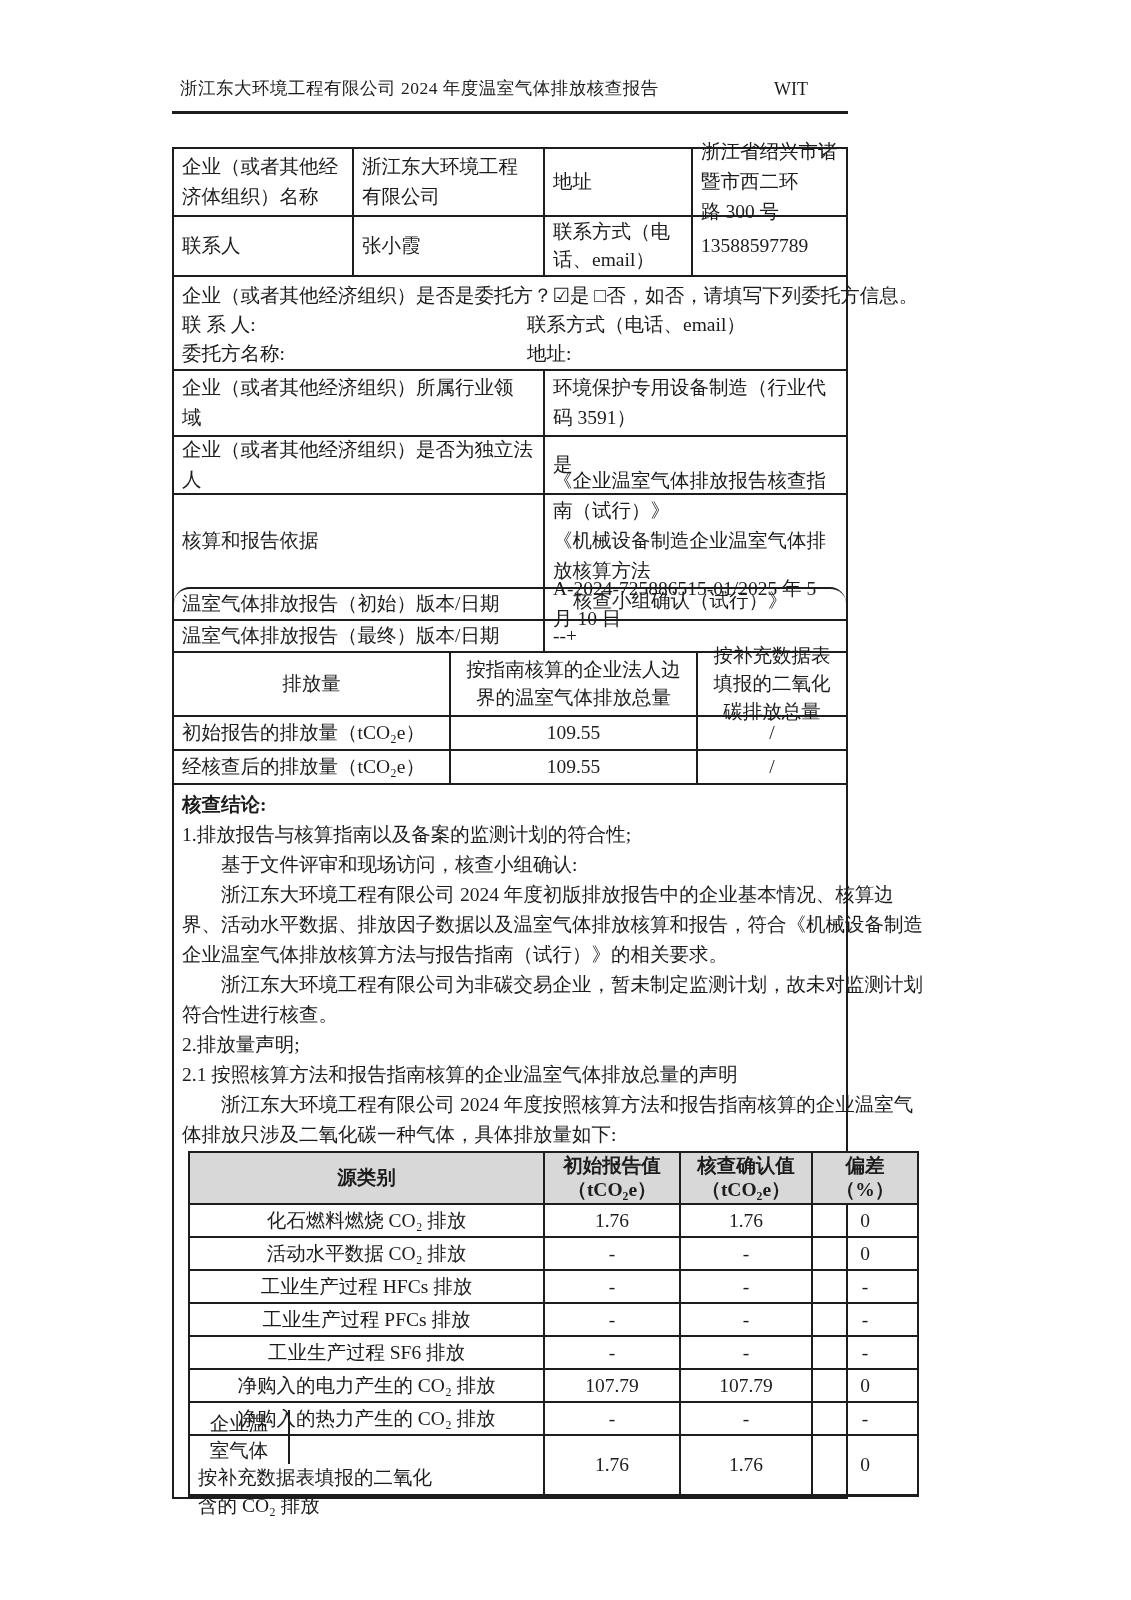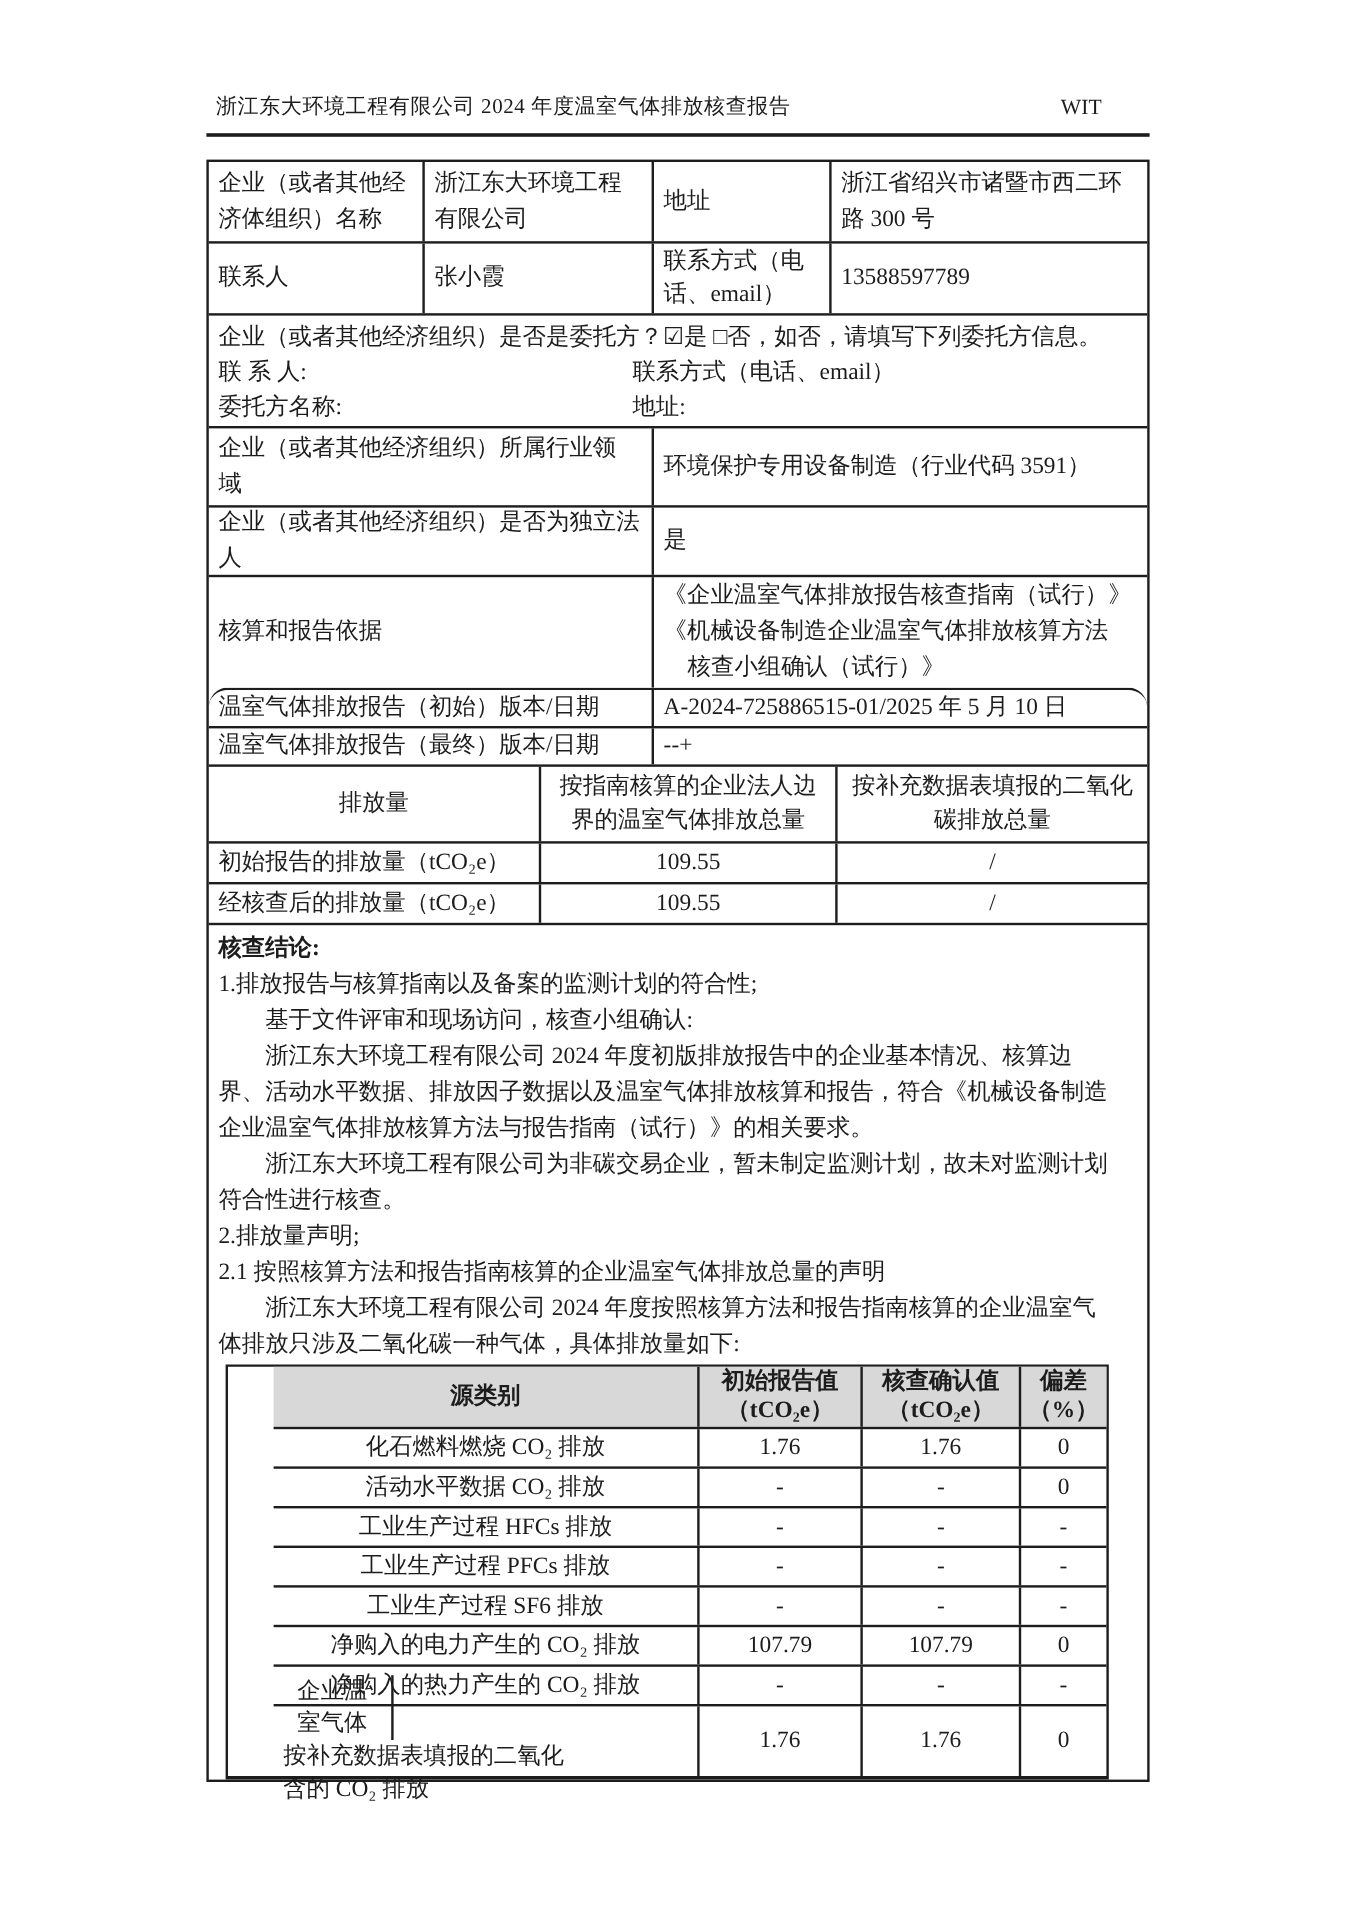--- a/index.html
+++ b/index.html
@@ -3,35 +3,35 @@
 <meta charset="utf-8">
 <style>
   html,body { margin:0; padding:0; background:#ffffff; }
   body {
     width:1131px; height:1600px;
     font-family:"Liberation Serif","DejaVu Serif",serif;
     color:#1c1c1c;
     -webkit-font-smoothing:antialiased;
   }
   .page { position:relative; width:1131px; height:1600px; background:#ffffff; overflow:hidden; }
-  .content { position:absolute; left:172px; top:0; width:786px; }
+  .content { position:absolute; left:172px; top:0; width:676px; }
 
   
   .doc-header {
     margin-top:76px;
     display:flex; justify-content:space-between; align-items:flex-end;
     padding:0 0 11px 0;
     border-bottom:3px solid #1d1d1d;
   }
   .doc-title { font-size:17.5px; padding-left:8px; letter-spacing:0.5px; }
   .doc-mark  { font-size:18px; padding-right:40px; }
 
   
   .outer-table {
-    margin-top:19px;
+    margin-top:33px;
     border:2px solid #1d1d1d;
     font-size:19.5px;
     line-height:30px;
   }
   .trow { display:flex; border-top:2px solid #1d1d1d; }
   .trow:first-child { border-top:none; }
   .cell {
     box-sizing:border-box;
     padding:2px 8px;
     display:flex; flex-direction:column; justify-content:center;
@@ -63,21 +63,20 @@
   .con-line { white-space:nowrap; }
   .con-line.indent { padding-left:39px; }
   .bold { font-weight:bold; }
   .indent1 { padding-left:20px; }
 
   
   .src-table {
     margin:1px 4px 0 6px;
     border:2px solid #1d1d1d;
     border-bottom-width:3px;
-    padding-left:38px;
   }
   .srow { display:flex; border-top:2px solid #1d1d1d; }
   .srow:first-child { border-top:none; }
   .scell {
     box-sizing:border-box; padding:0 6px;
     display:flex; flex-direction:column; justify-content:center;
   }
   .scell + .scell { border-left:2px solid #1d1d1d; }
   .st-c1 { width:353px; } .st-c2 { width:136px; } .st-c3 { width:132px; } .st-c4 { flex:1; }
   .src-head { background:#d8d8d8; font-weight:bold; height:50px; }

